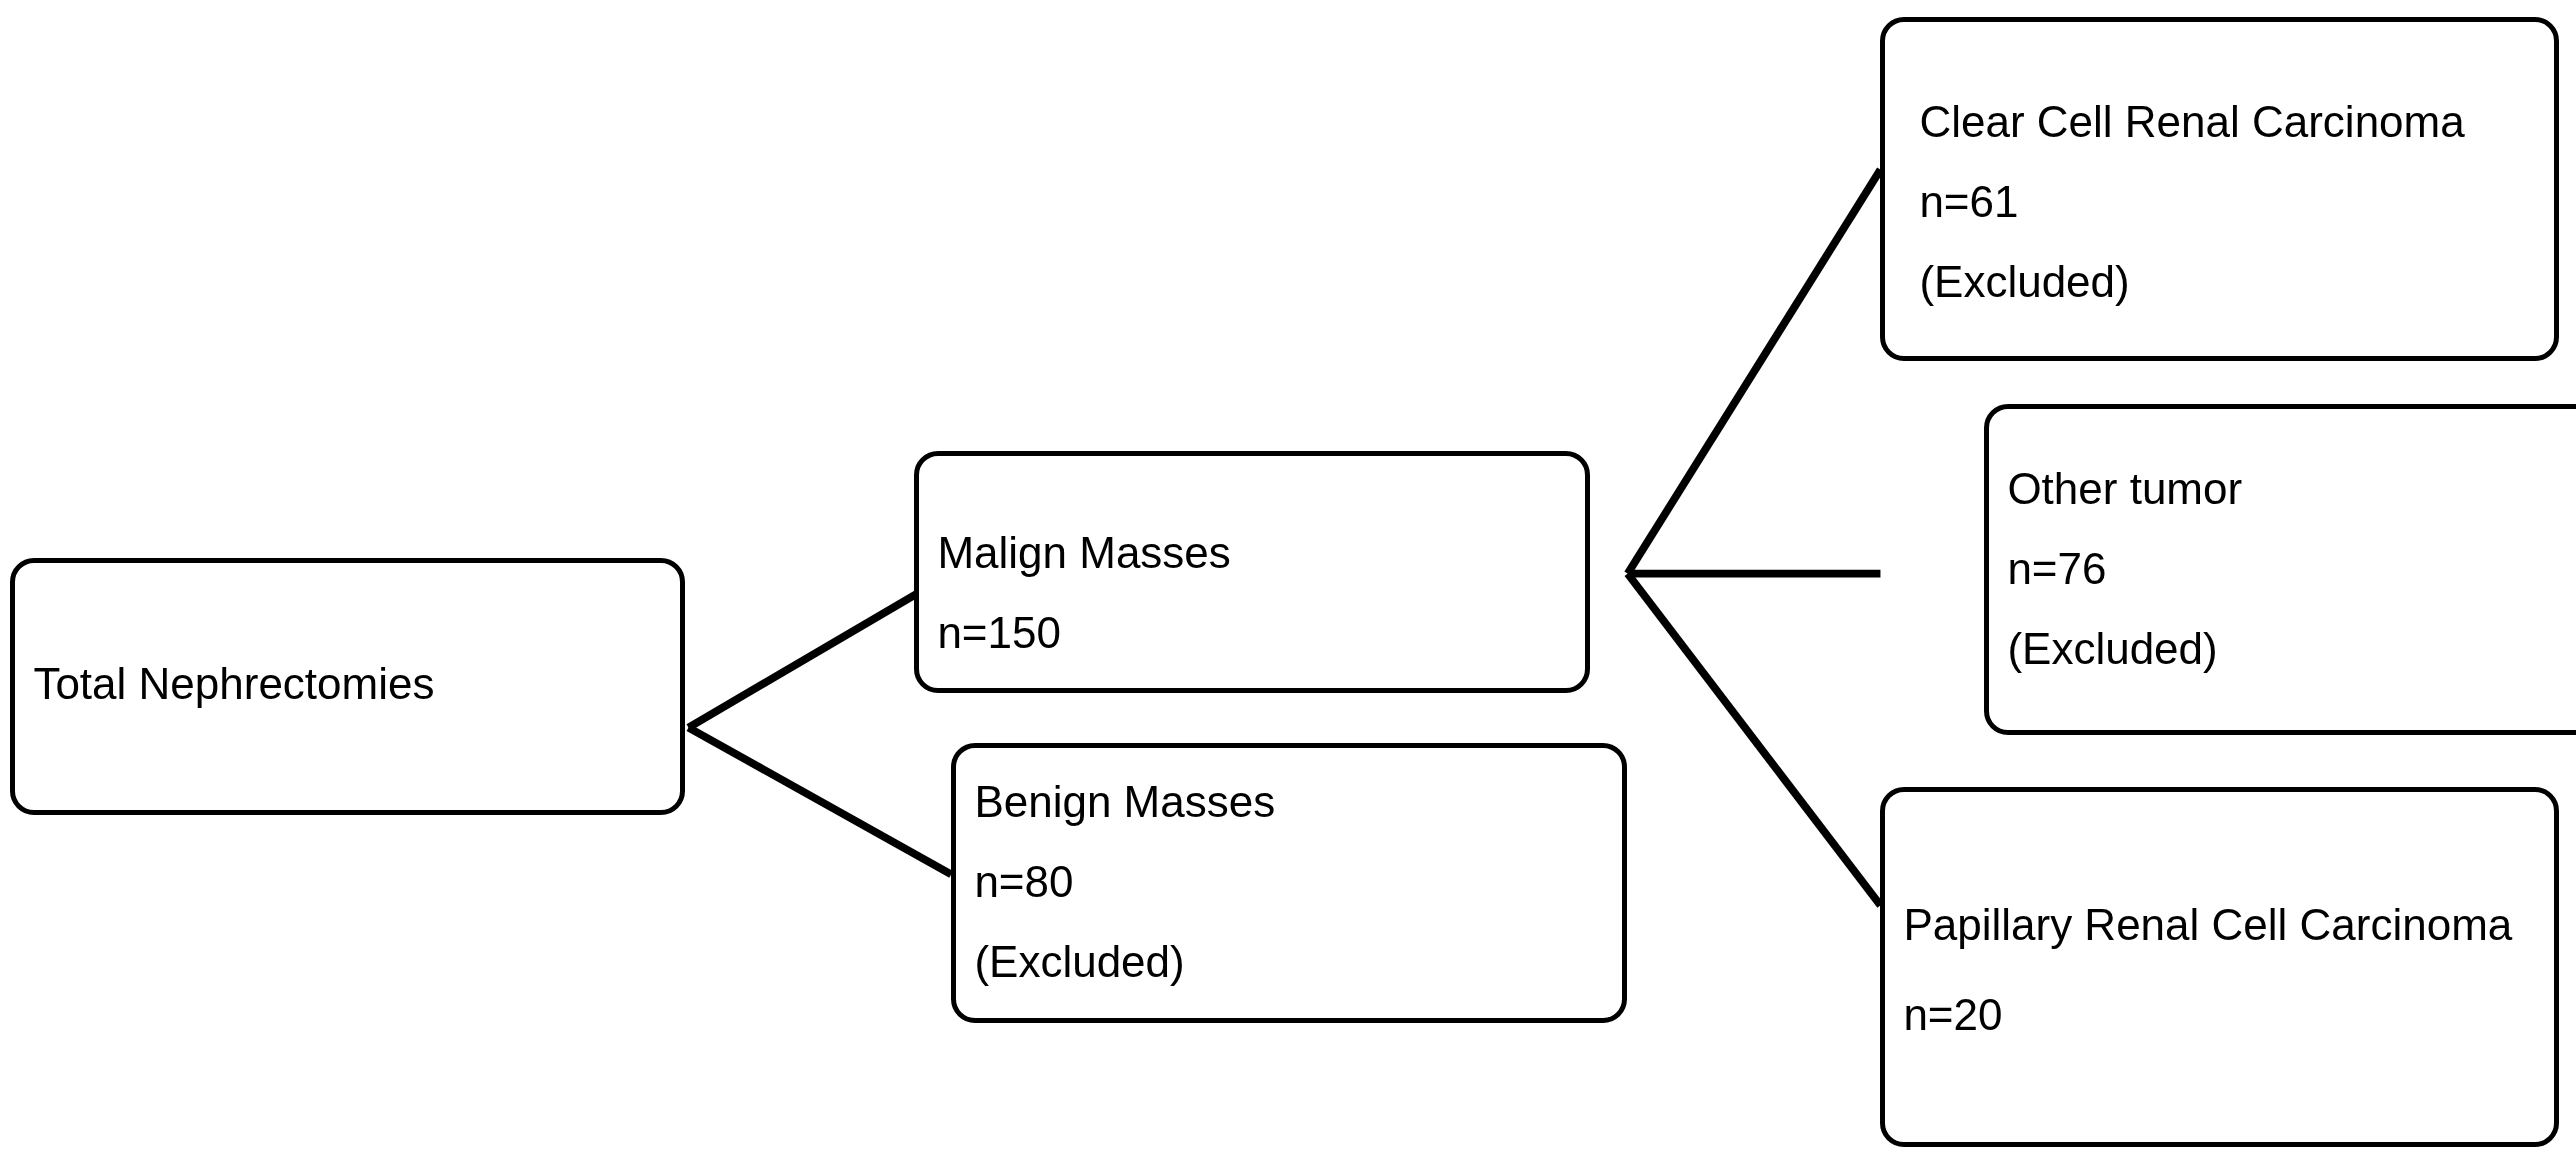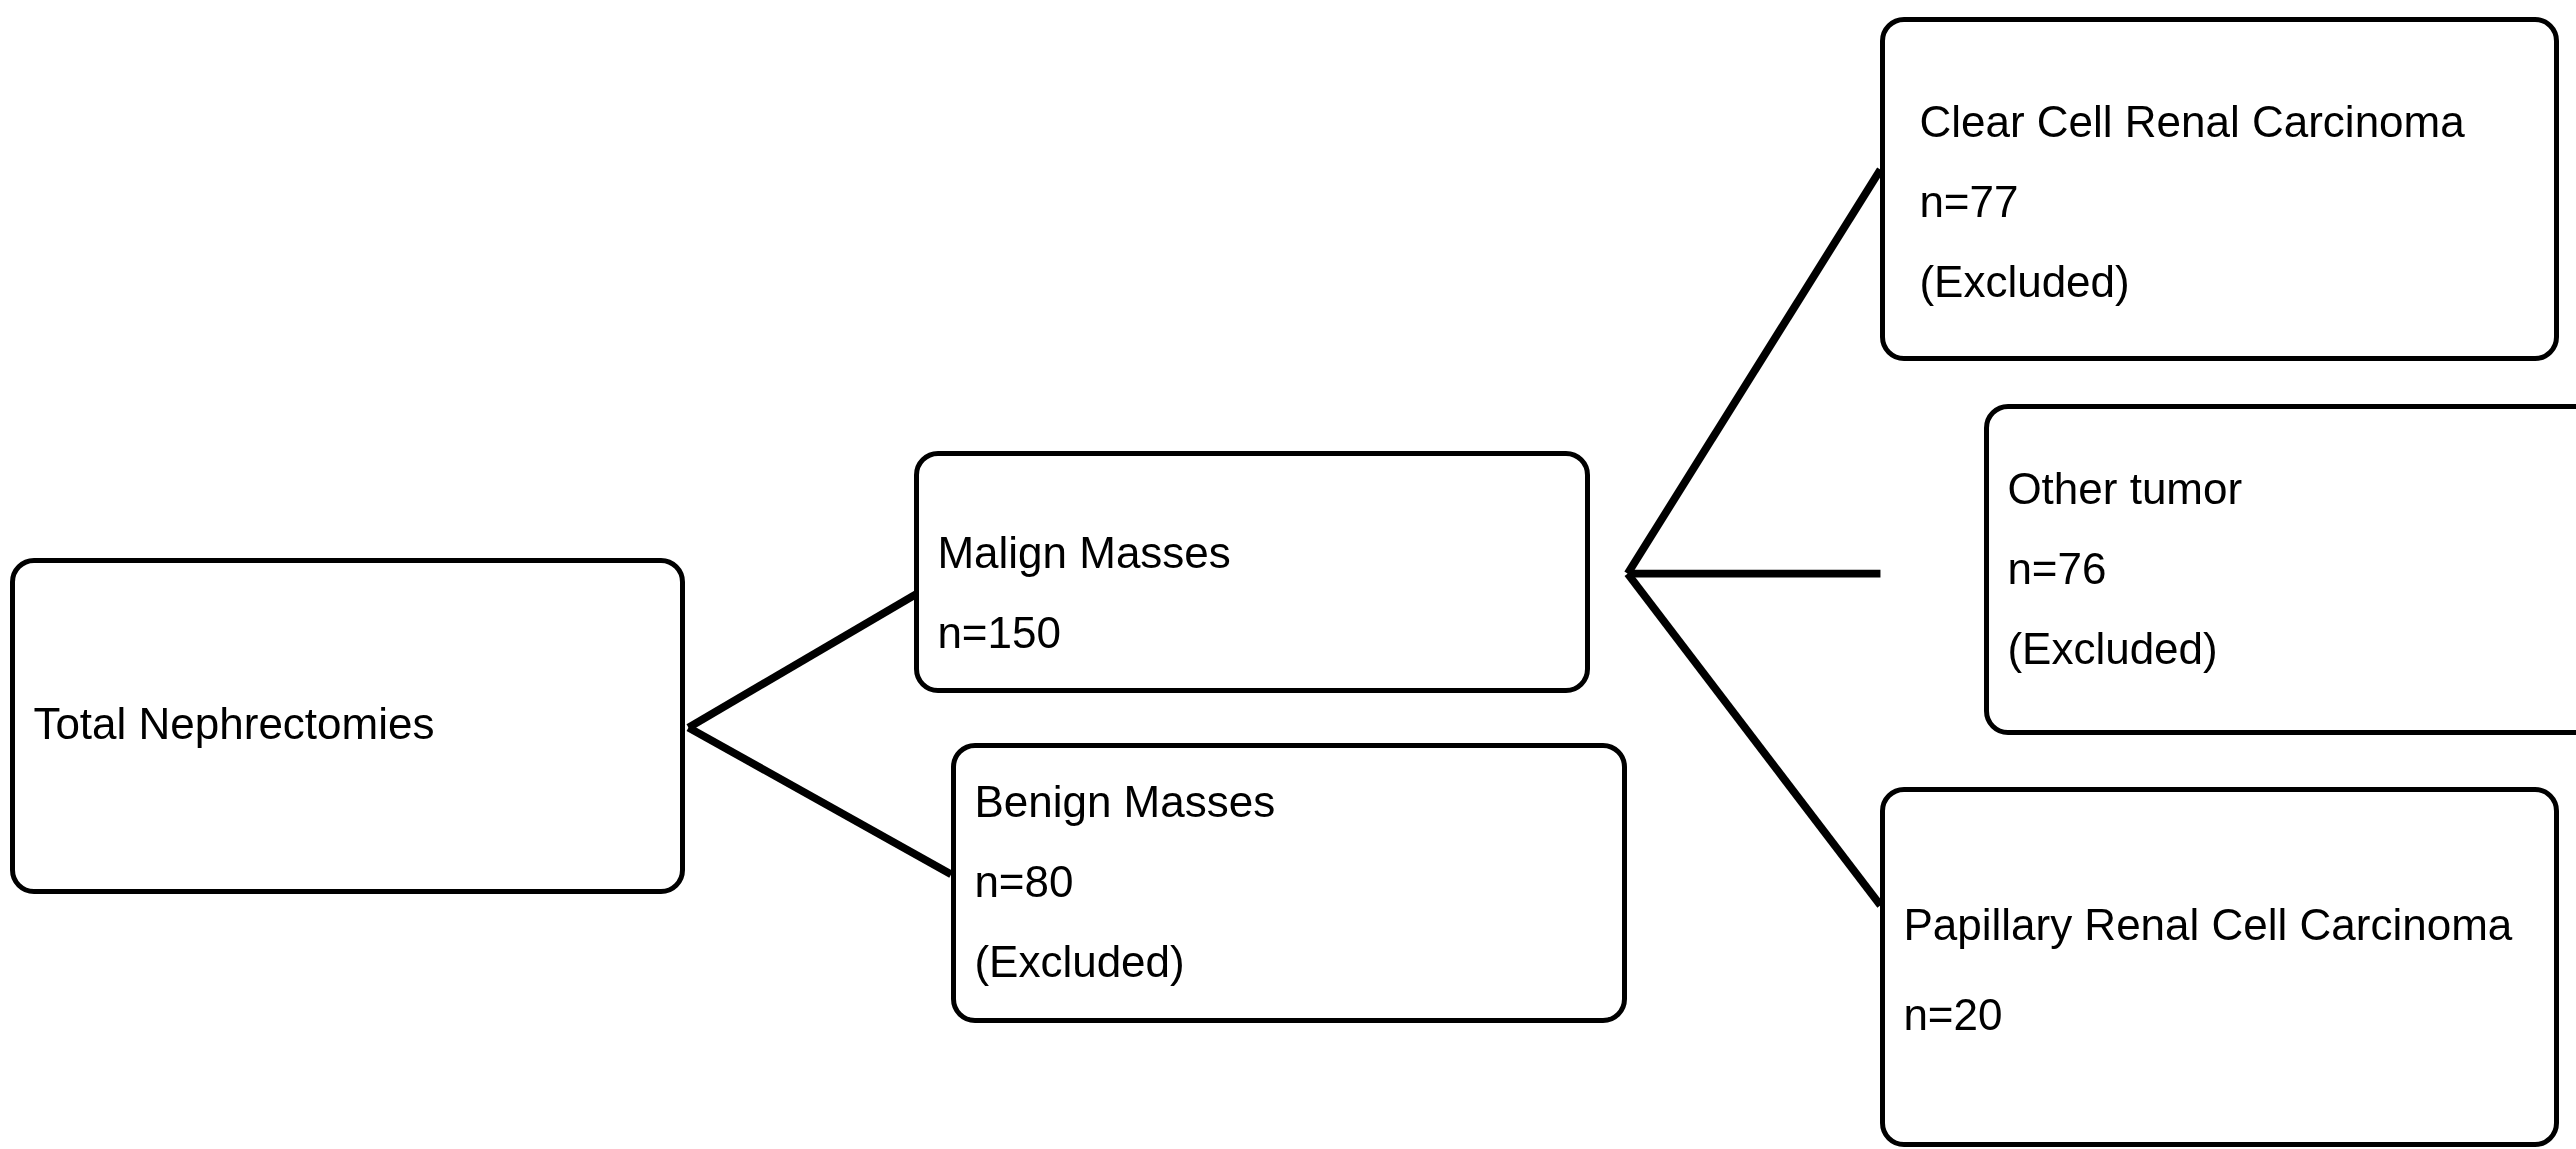--- a/index.html
+++ b/index.html
@@ -42,21 +42,21 @@
     line-height: 80px;
     color: #000000;
     white-space: pre;
     letter-spacing: 0px;
   }
   .line.wrap {
     white-space: normal;
     line-height: 59px;
   }
   
-  #node-total      { left: 10px;   top: 558px;  width: 675px;  height: 336px; }
+  #node-total      { left: 10px;   top: 558px;  width: 675px;  height: 257px; }
   #node-malign     { left: 914px; top: 451px;  width: 676px;  height: 242px; }
   #node-benign     { left: 951px; top: 743px; width: 676px;  height: 280px; }
   #node-clearcell  { left: 1880px; top: 17px;   width: 679px;  height: 344px; padding-left: 16px; }
   #node-othertumor { left: 1984px; top: 404px;  width: 679px;  height: 331px; }
   #node-papillary  { left: 1880px; top: 787px; width: 679px;  height: 360px; }
 
   
   #node-total .lines      { margin-top: -4.2px; }
   #node-malign .lines     { margin-top: 41px; }
   #node-benign .lines     { margin-top: -2.8px; }
@@ -101,21 +101,21 @@
     <div class="lines">
       <div class="line">Benign Masses</div>
       <div class="line">n=80</div>
       <div class="line">(Excluded)</div>
     </div>
   </div>
 
   <div class="node" id="node-clearcell">
     <div class="lines">
       <div class="line">Clear Cell Renal Carcinoma</div>
-      <div class="line">n=77</div>
+      <div class="line">n=61</div>
       <div class="line">(Excluded)</div>
     </div>
   </div>
 
   <div class="node" id="node-othertumor">
     <div class="lines">
       <div class="line">Other tumor</div>
       <div class="line">n=76</div>
       <div class="line">(Excluded)</div>
     </div>

